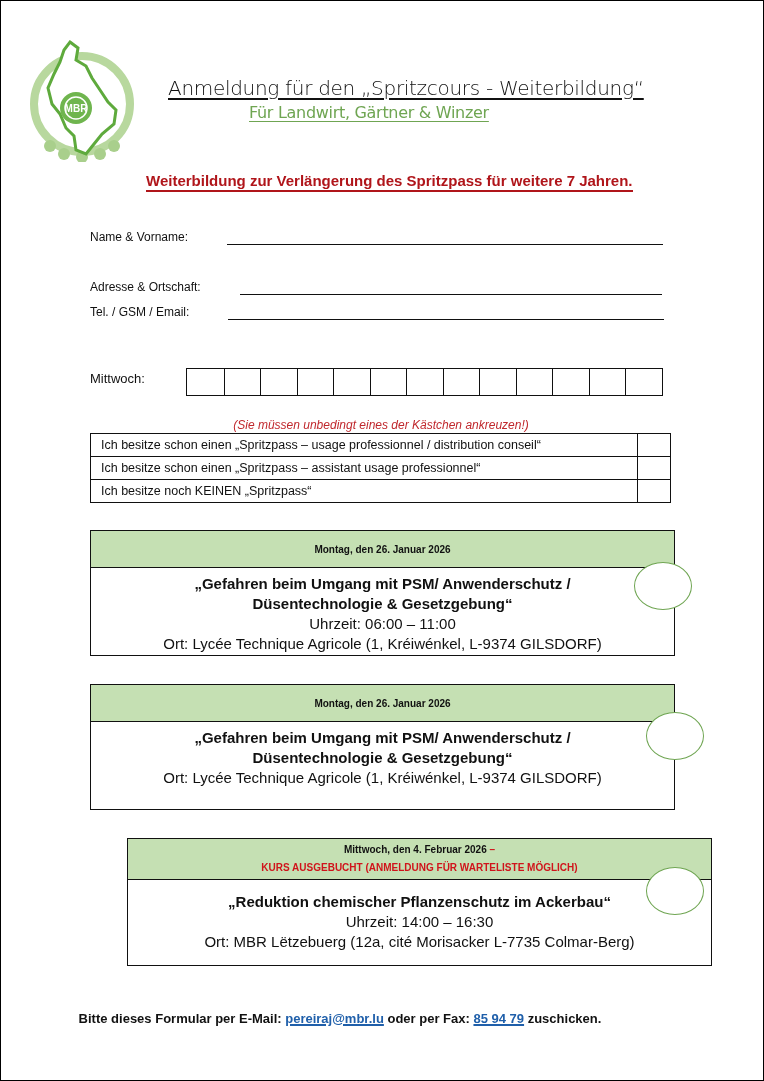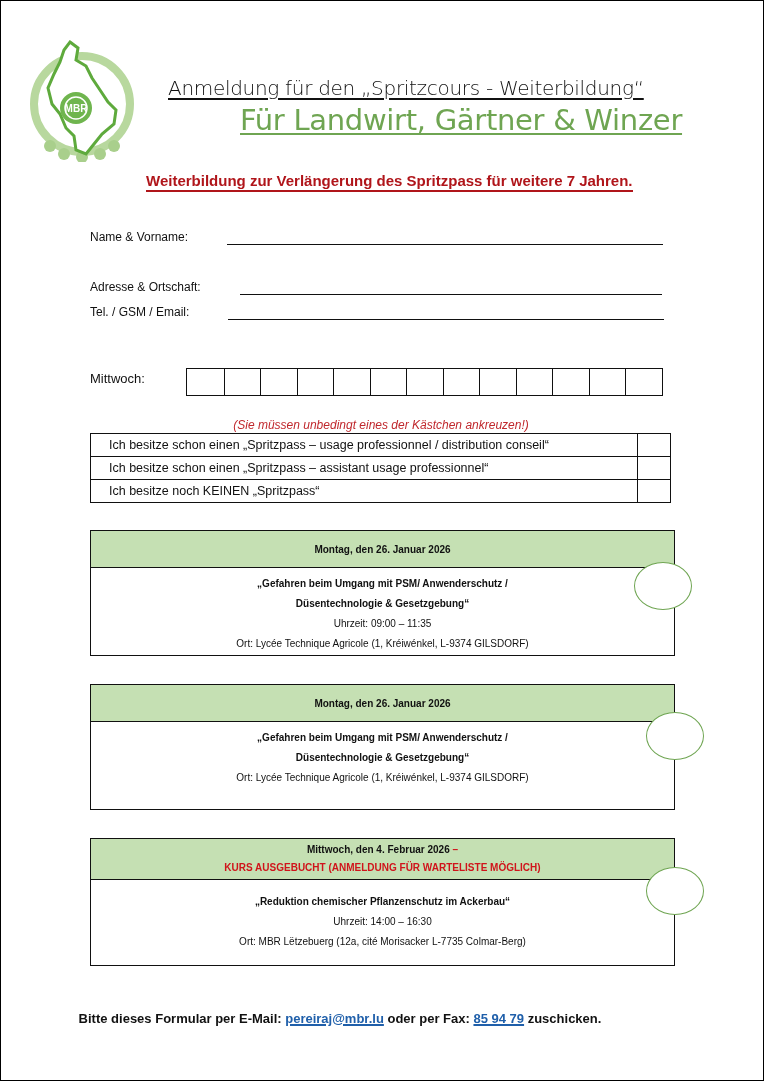--- a/index.html
+++ b/index.html
@@ -7,46 +7,46 @@
     width: 764px; height: 1081px; background: #fff; position: relative; overflow: hidden;
     font-family: "Liberation Sans", sans-serif; color: #111;
   }
   .frame { position: absolute; left: 0; top: 0; width: 762px; height: 1079px; border: 1px solid #000; }
   .logo { position: absolute; left: 30px; top: 38px; width: 104px; height: 124px; }
   .title1 {
     position: absolute; left: 168px; top: 76px; font-size: 20px; color: #111;
     text-decoration: underline; text-underline-offset: 3px; font-family: "DejaVu Sans", sans-serif; font-weight: 300; letter-spacing: -0.3px;
   }
   .title2 {
-    position: absolute; left: 240px; top: 103px; font-size: 29px; color: #6fa552;
+    position: absolute; left: 249px; top: 103px; font-size: 16px; color: #6fa552;
     text-decoration: underline; text-underline-offset: 3px; font-family: "DejaVu Sans", sans-serif; letter-spacing: -0.3px;
   }
   .subtitle {
     position: absolute; left: 146px; top: 172px; font-size: 15px; font-weight: bold; color: #b0151a;
     border-bottom: 2px solid #b0151a; line-height: 17px; padding-bottom: 1px;
   }
   .field { position: absolute; left: 90px; font-size: 12px; display: flex; align-items: flex-start; gap: 36px; }
   .field .line { border-bottom: 1px solid #111; height: 14px; margin-left: 3px; }
   .matricule-label { position: absolute; left: 90px; top: 371px; font-size: 13px; }
   .matricule { position: absolute; left: 186px; top: 368px; display: flex; border: 1px solid #111; }
   .matricule .cell { width: 36.5px; height: 26px; border-left: 1px solid #111; box-sizing: border-box; }
   .matricule .cell:first-child { border-left: none; }
   .warn {
     position: absolute; left: 90px; width: 582px; top: 418px; text-align: center;
     font-size: 12px; font-style: italic; color: #c0282d;
   }
   .opts { position: absolute; left: 90px; top: 433px; width: 581px; border-collapse: collapse; }
-  .opts td { border: 1px solid #111; font-size: 12.5px; height: 22px; padding: 0 18px; }
+  .opts td { border: 1px solid #111; font-size: 12.5px; height: 22px; padding: 0 10px; }
   .opts td.chk { width: 32px; padding: 0; }
   .course { position: absolute; left: 90px; width: 585px; border: 1px solid #111; box-sizing: border-box; }
   .course .head {
     background: #c5e0b3; border-bottom: 1px solid #111; text-align: center;
     font-size: 10px; font-weight: bold; display: flex; flex-direction: column; justify-content: center;
   }
-  .course .body { text-align: center; font-size: 10px; line-height: 20px; }
+  .course .body { text-align: center; font-size: 15px; line-height: 20px; }
   .course .body .t { font-weight: bold; }
   .red { color: #d0141b; }
   .circle {
     position: absolute; width: 56px; height: 46px; border: 1.5px solid #6fa552; border-radius: 50%; background: #fff;
   }
   .footer {
     position: absolute; left: 0; width: 680px; top: 1011px; text-align: center; font-size: 13px; font-weight: bold;
   }
   .footer a { color: #1f5faa; text-decoration: underline; text-decoration-thickness: 2px; }
 </style>
@@ -120,37 +120,37 @@
     <td class="chk"></td>
   </tr>
 </tbody>
   </table>
 
 <div class="course" style="top:530px; height:126px;">
   <div class="head" style="height:36px;">Montag, den 26. Januar 2026</div>
   <div class="body" style="padding-top:6px;">
     <div class="t">„Gefahren beim Umgang mit PSM/ Anwenderschutz /</div>
     <div class="t">Düsentechnologie &amp; Gesetzgebung“</div>
-    <div>Uhrzeit: 09:00 – 11:35</div>
+    <div>Uhrzeit: 06:00 – 11:00</div>
     <div>Ort: Lycée Technique Agricole (1, Kréiwénkel, L-9374 GILSDORF)</div>
   </div>
 </div>
 <div class="circle" style="left:634px; top:562px;"></div>
 
 <div class="course" style="top:684px; height:126px;">
   <div class="head" style="height:36px;">Montag, den 26. Januar 2026</div>
   <div class="body" style="padding-top:6px;">
     <div class="t">„Gefahren beim Umgang mit PSM/ Anwenderschutz /</div>
     <div class="t">Düsentechnologie &amp; Gesetzgebung“</div>
     <div>Ort: Lycée Technique Agricole (1, Kréiwénkel, L-9374 GILSDORF)</div>
   </div>
 </div>
 <div class="circle" style="left:646px; top:712px;"></div>
 
-<div class="course" style="top:838px; height:128px;">
+<div class="course" style="top:838px; height:128px;margin-left:37px;">
   <div class="head" style="height:40px; line-height:18px;">
     <div><span>Mittwoch, den 4. Februar 2026</span><span class="red"> –</span></div>
     <div class="red">KURS AUSGEBUCHT (ANMELDUNG FÜR WARTELISTE MÖGLICH)</div>
   </div>
   <div class="body" style="padding-top:12px;">
     <div class="t">„Reduktion chemischer Pflanzenschutz im Ackerbau“</div>
     <div>Uhrzeit: 14:00 – 16:30</div>
     <div>Ort: MBR Lëtzebuerg (12a, cité Morisacker L-7735 Colmar-Berg)</div>
   </div>
 </div>

